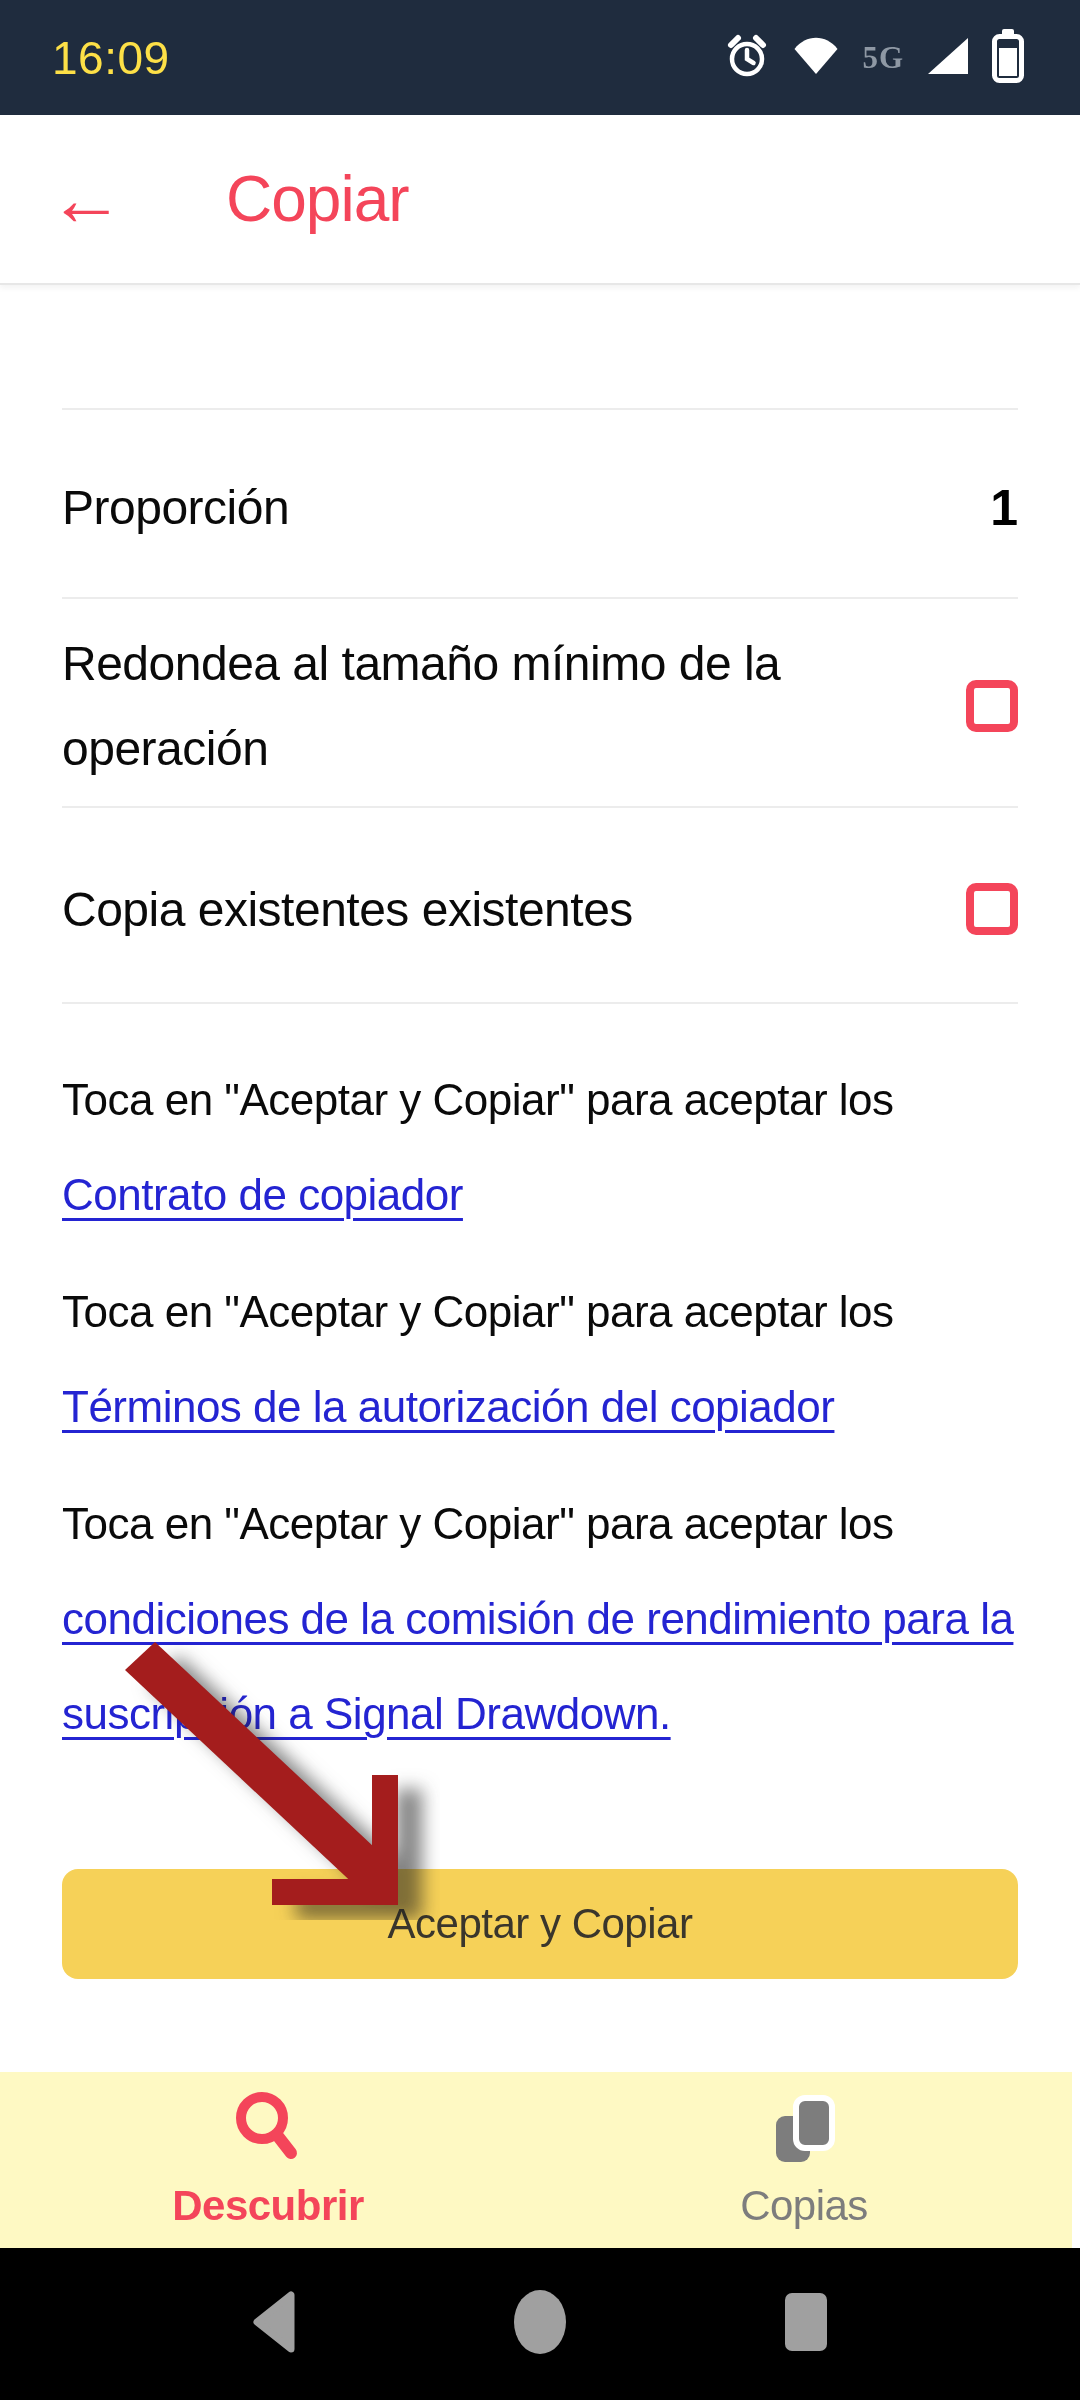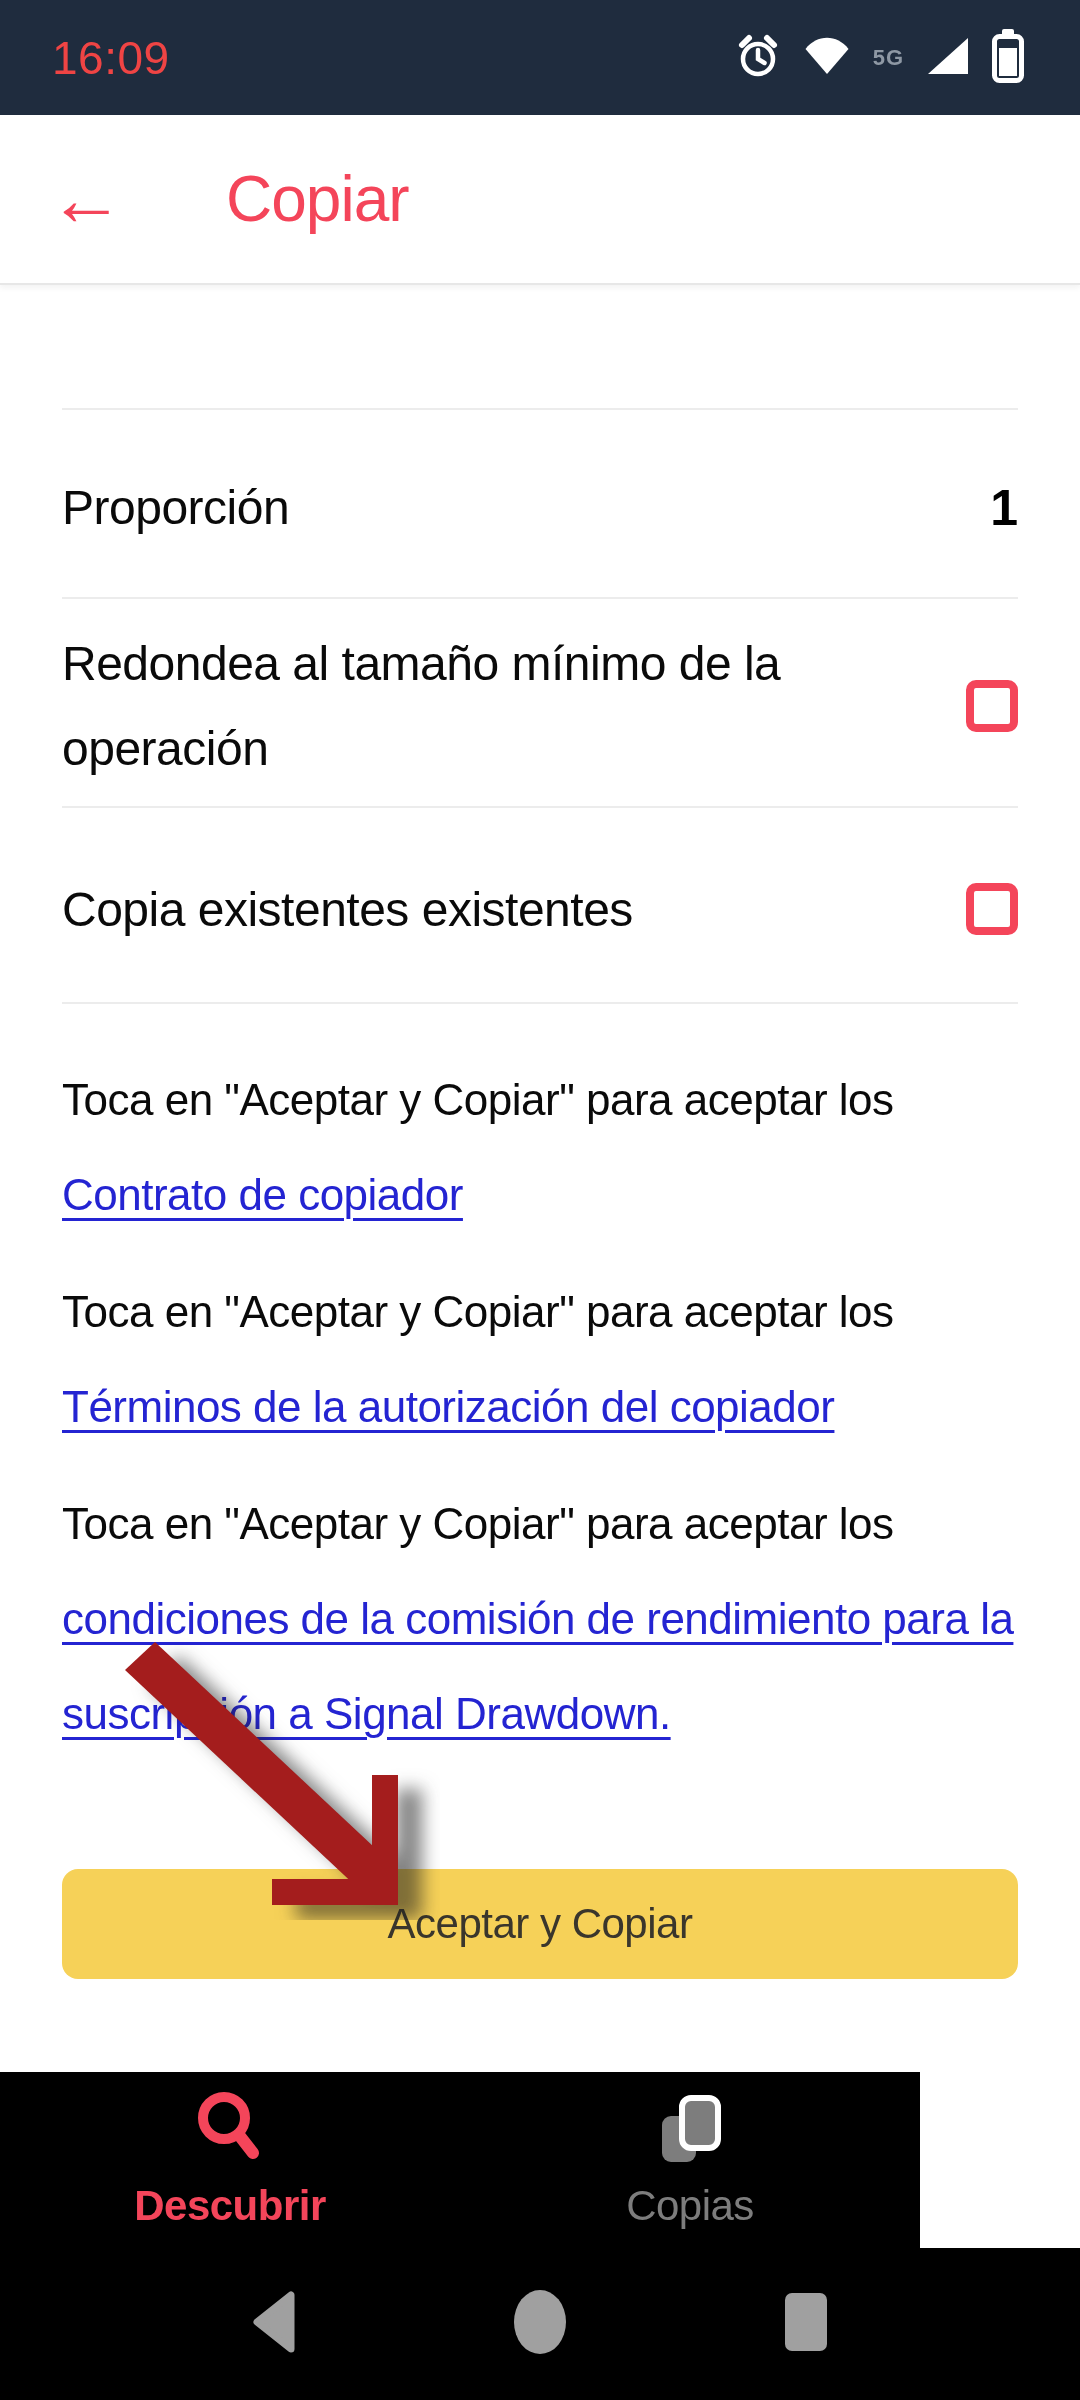--- a/index.html
+++ b/index.html
@@ -23,23 +23,23 @@
     overflow:hidden;
     color:var(--ink);
   }
   
   .statusbar{
     position:absolute;top:0;left:0;width:1080px;height:115px;
     background:var(--navy);
     display:flex;align-items:center;justify-content:space-between;
     padding:0 56px 0 52px;
   }
-  .status-time{color:#ef4444;font-size:46px;letter-spacing:0.5px;}
+  .status-time{color:#fde047;font-size:46px;letter-spacing:0.5px;}
   .status-icons{display:flex;align-items:center;gap:22px;}
-  .net-label{color:#8e98a4;font-size:22px;font-weight:700;letter-spacing:1px;}
+  .net-label{color:#8e98a4;font-size:31px;font-weight:700;letter-spacing:1px;font-family:Liberation Serif, serif;}
   
   .header{
     position:absolute;top:115px;left:0;width:1080px;height:170px;
     background:#ffffff;
     border-bottom:2px solid #e7e7e7;
     box-shadow:0 3px 6px rgba(0,0,0,0.05);
     display:flex;align-items:center;
     padding:0 48px;
   }
   .back-btn{
@@ -73,22 +73,22 @@
     background:var(--btn-yellow);border:none;border-radius:16px;
     font-family:"Liberation Sans", sans-serif;
     font-size:42px;color:var(--btn-text);letter-spacing:-0.5px;
     display:flex;align-items:center;justify-content:center;cursor:pointer;
     z-index:1;
   }
   
   .anno-arrow{position:absolute;left:100px;top:1580px;width:340px;height:340px;z-index:5;pointer-events:none;}
   
   .bottomnav{
-    position:absolute;top:2072px;left:0;width:920px;height:176px;
-    background:#000000;display:flex;
+    position:absolute;top:2072px;left:0;width:1072px;height:176px;
+    background:#fef9c3;display:flex;
   }
   .nav-item{flex:1 1 0;display:flex;flex-direction:column;align-items:center;justify-content:center;gap:14px;cursor:pointer;}
   .nav-item .nav-label{font-size:42px;letter-spacing:-0.5px;color:var(--gray);}
   .nav-item.active .nav-label{color:var(--accent);font-weight:700;}
   .nav-icon{height:78px;display:flex;align-items:flex-end;justify-content:center;}
   
   .androidbar{
     position:absolute;top:2248px;left:0;width:1080px;height:152px;
     background:#000000;display:flex;align-items:center;justify-content:center;gap:196px;
   }

